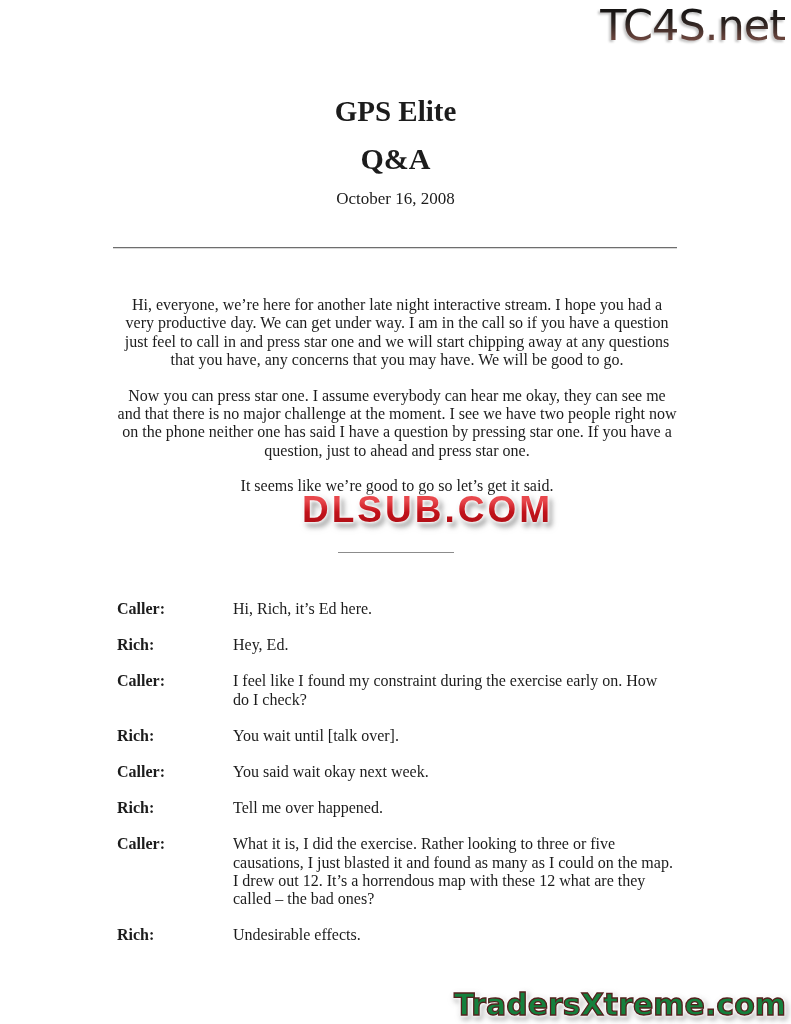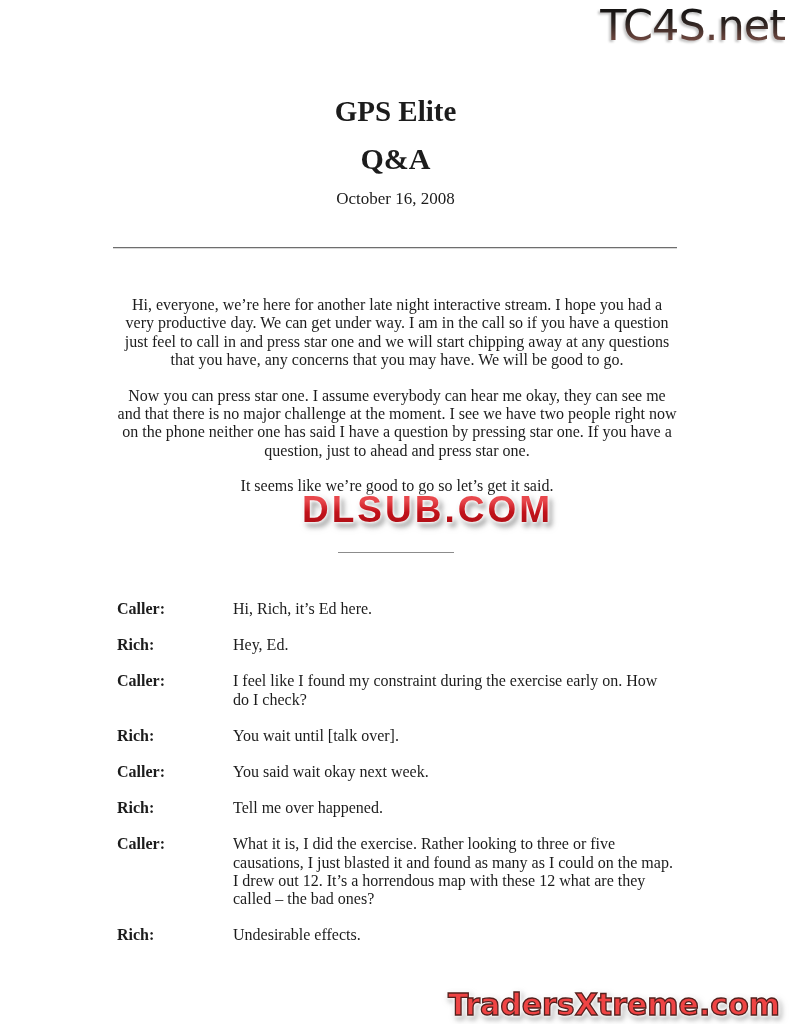--- a/index.html
+++ b/index.html
@@ -137,27 +137,27 @@
     width: 92px;
     flex: 0 0 92px;
     font-weight: bold;
   }
   .utterance { flex: 1; margin-left: 8px; }
 
   
   .logo-tx {
     position: absolute;
     bottom: 2px;
-    right: 11px;
+    right: 5px;
     font-family: "DejaVu Sans", sans-serif;
     font-weight: bold;
     font-size: 30px;
     letter-spacing: 0px;
     white-space: nowrap;
-    color: #ef4444;
+    color: #15803d;
     -webkit-text-stroke: 1.3px #53201d;
     filter: drop-shadow(0 0 2px #ffffff) drop-shadow(0 0 1px #ffffff) drop-shadow(2px 3px 2px rgba(120,120,120,0.5));
   }
 </style>
 </head>
 <body>
 
 <div class="page">
 
   <div class="logo-tc4s">TC4S.net</div>

